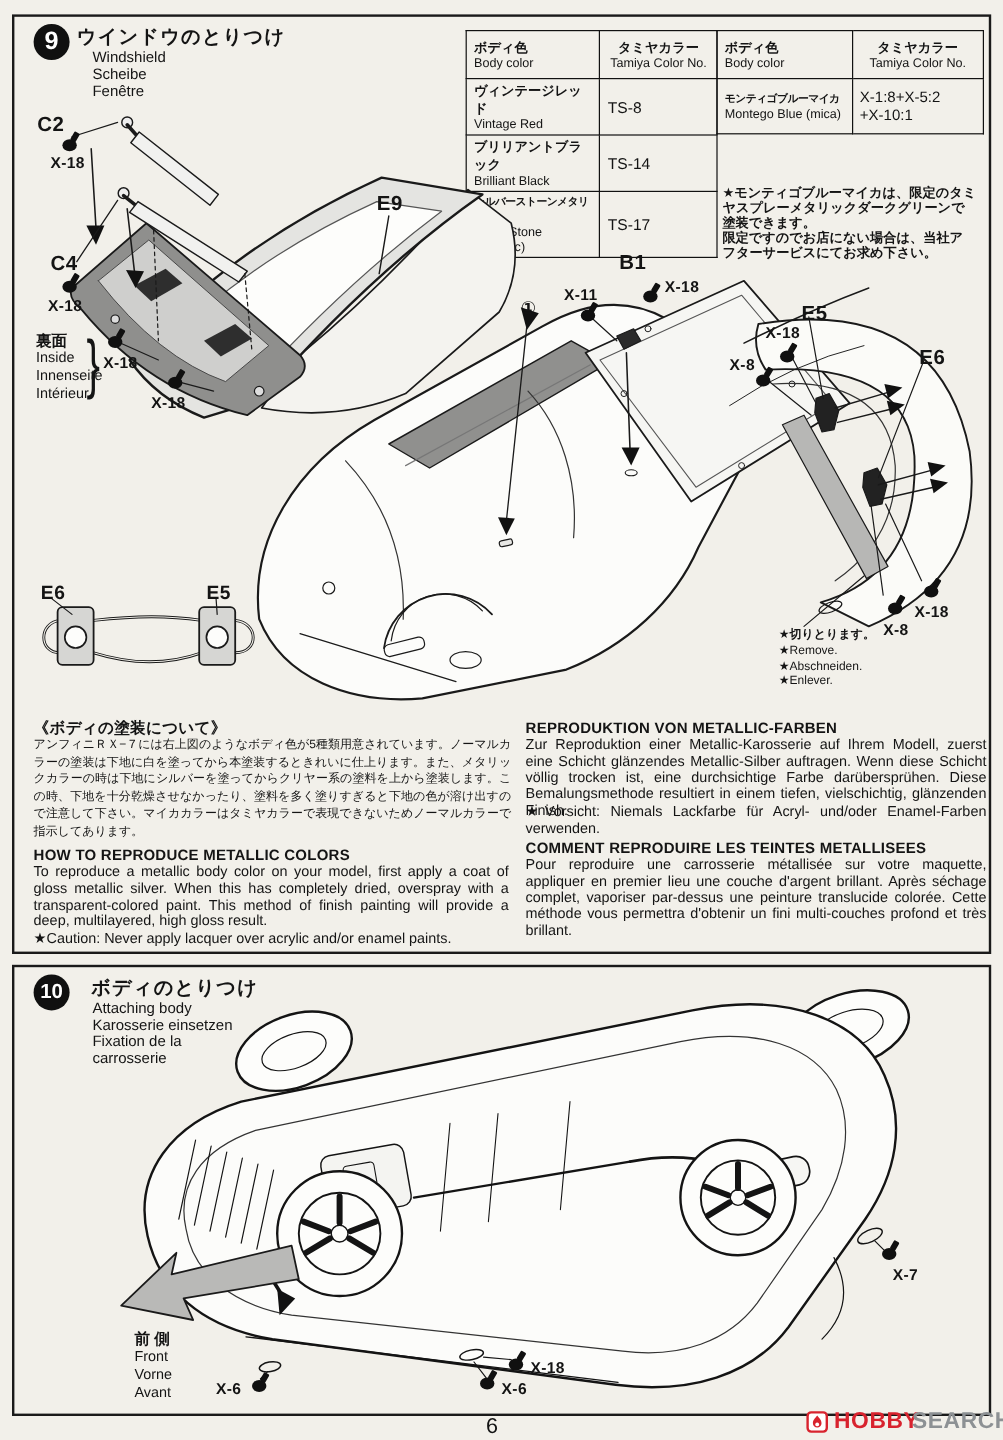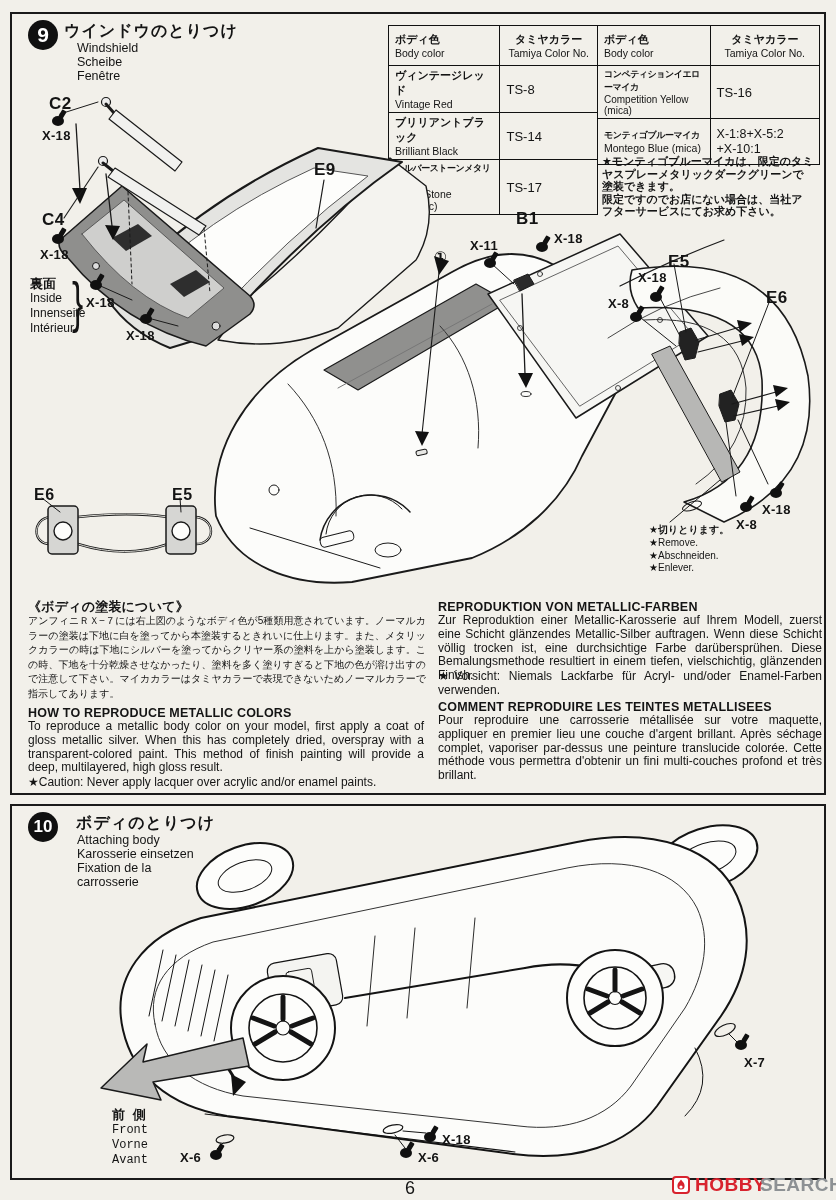--- a/index.html
+++ b/index.html
@@ -105,27 +105,20 @@
     <tr class="h">
       <td>
         <span class="ja">ボディ色</span>
         <span class="en">Body color</span>
           </td>
       <td class="c">
         <span class="ja">タミヤカラー</span>
         <span class="en">Tamiya Color No.</span>
           </td>
     </tr>
-    <tr style="height:38px;">
-      <td class="small-ja">
-        <span class="ja">コンペティションイエローマイカ</span>
-        <span class="en" style="font-size:10px">Competition Yellow (mica)</span>
-          </td>
-      <td class="code">TS-16</td>
-    </tr>
     <tr style="height:46px;">
       <td class="small-ja">
         <span class="ja">モンティゴブルーマイカ</span>
         <span class="en">Montego Blue (mica)</span>
           </td>
       <td class="code" style="font-size:12.5px">X-1:8+X-5:2
 +X-10:1</td>
     </tr>
     </tbody>
   </table>
@@ -228,21 +221,21 @@
       <path d="M58,429 C95,425 120,425 148,429 M58,456 C90,466 120,466 148,456 M30,429 C12,431 12,456 30,456 M176,429 C196,431 196,456 176,456" stroke-width="2.4"></path>
       <path d="M58,429 C95,425 120,425 148,429 M58,456 C90,466 120,466 148,456 M30,429 C12,431 12,456 30,456 M176,429 C196,431 196,456 176,456" stroke="#f2f0ea" stroke-width="0.9"></path>
       <rect x="28" y="418" width="30" height="48" rx="4" fill="#d6d6d3" stroke-width="1.5"></rect>
       <circle cx="43" cy="443" r="9" fill="#fdfdfb" stroke-width="1.4"></circle>
       <rect x="146" y="418" width="30" height="48" rx="4" fill="#d6d6d3" stroke-width="1.5"></rect>
       <circle cx="161" cy="443" r="9" fill="#fdfdfb" stroke-width="1.4"></circle>
       <path d="M22,410 L40,424 M160,410 L161,424" stroke-width="1"></path>
     </g>
   </svg>
 
-  <div class="pl" style="left:49px;top:94px;">C2</div>
+  <div class="pl" style="left:31px;top:94px;">C2</div>
   <span class="jar" style="left:52px;top:112px;"></span>
   <div class="cl" style="left:42px;top:128px;">X-18</div>
 
   <div class="pl" style="left:42px;top:210px;">C4</div>
   <span class="jar" style="left:52px;top:230px;"></span>
   <div class="cl" style="left:40px;top:247px;">X-18</div>
 
   <div class="mltext" style="left:30px;top:276px;">
     <div class="ja1">裏面</div>
     <div>Inside</div>
@@ -368,21 +361,21 @@
   <div class="cl" style="left:744px;top:1055px;">X-7</div>
 
   <span class="jar" style="left:424px;top:1128px;"></span>
   <div class="cl" style="left:442px;top:1132px;">X-18</div>
   <span class="jar" style="left:400px;top:1144px;"></span>
   <div class="cl" style="left:418px;top:1150px;">X-6</div>
 
   <div class="cl" style="left:180px;top:1150px;">X-6</div>
   <span class="jar" style="left:210px;top:1146px;"></span>
 
-  <div class="mltext" style="left:112px;top:1108px;font-family:Liberation Mono, monospace;">
+  <div class="mltext" style="left:112px;top:1108px;">
     <div class="ja1">前 側</div>
     <div>Front</div>
     <div>Vorne</div>
     <div>Avant</div>
   </div>
 
   <div class="pageno" style="left:390px;top:1178px;width:40px;">6</div>
 
   <svg style="left:672px;top:1176px;" width="18" height="18" viewBox="0 0 18 18">
     <rect x="1" y="1" width="16" height="16" rx="3" fill="#ffffff" stroke="#d8232e" stroke-width="2"></rect>

